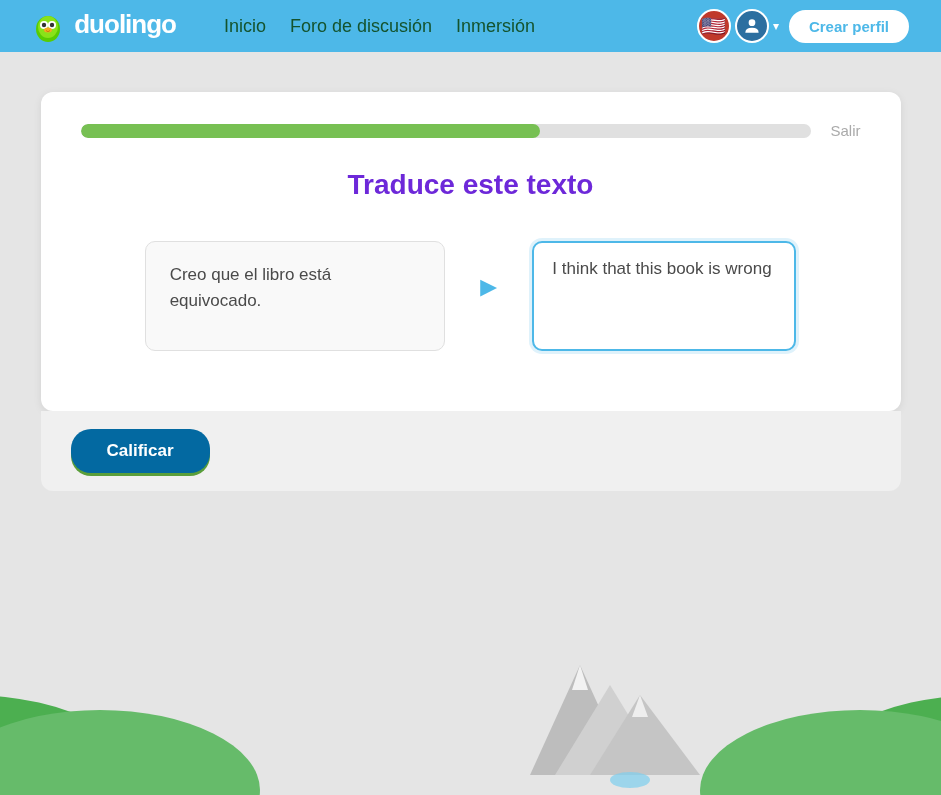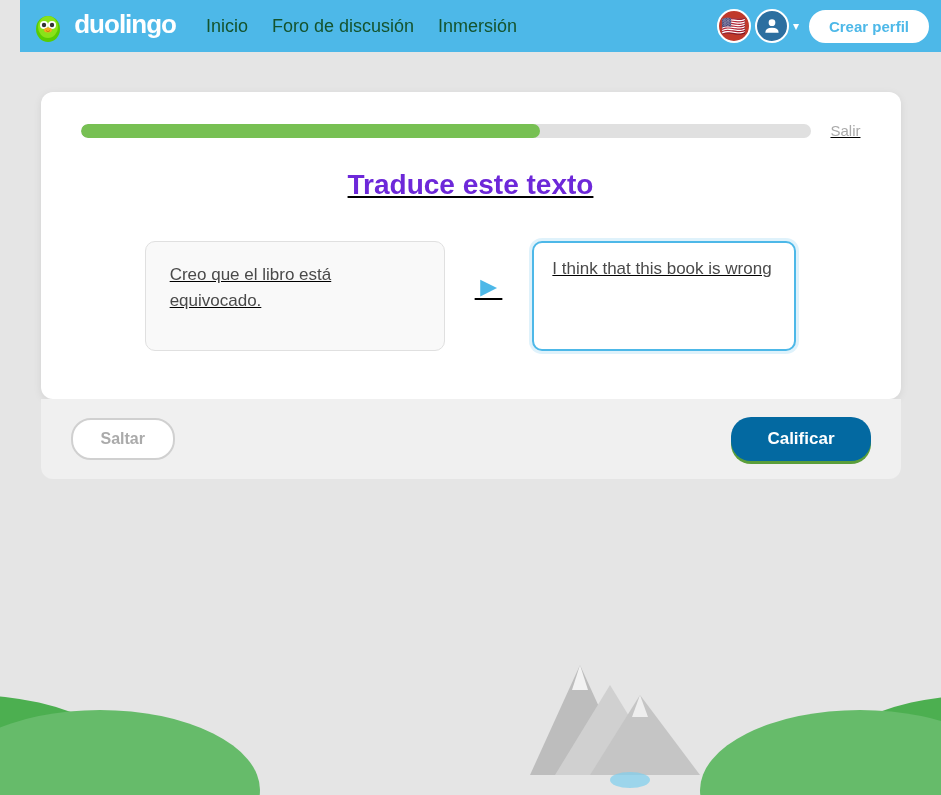--- a/index.html
+++ b/index.html
@@ -11,25 +11,24 @@
       overflow: hidden;
       position: relative;
     }
 
     
     .navbar {
       background: #4db8e8;
       height: 52px;
       display: flex;
       align-items: center;
-      padding: 0 12px;
-      gap: 30px;
+      padding: 0 32px;
+      gap: 48px;
       position: relative;
       z-index: 10;
-      margin-left: 20px;
     }
     .navbar-logo {
       font-size: 26px;
       font-weight: 900;
       color: white;
       letter-spacing: -1px;
     }
     .navbar-logo .logo-owl {
       display: inline-block;
       width: 32px;
@@ -107,23 +106,22 @@
       display: flex;
       flex-direction: column;
       align-items: center;
     }
 
     
     .exercise-card {
       background: white;
       border-radius: 12px;
       width: 860px;
-      padding: 30px 40px 48px;
+      padding: 30px 40px 60px;
       box-shadow: 0 2px 8px rgba(0,0,0,0.08);
-      text-decoration: underline;
     }
 
     
     .progress-area {
       display: flex;
       align-items: center;
       justify-content: space-between;
       margin-bottom: 30px;
     }
     .progress-bar-bg {
@@ -290,21 +288,20 @@
 
     <div class="translation-row">
       <div class="source-box">Creo que el libro está equivocado.</div>
       <div class="arrow-icon">►</div>
       <textarea class="target-textarea" style="">I think that this book is wrong</textarea>
     </div>
 
   </div>
 
   <div class="bottom-bar">
-    <button class="btn-saltar">Saltar</button>
     <button class="btn-calificar">Calificar</button>
   </div>
 
 </div>
 
 <div class="landscape">
   <svg width="941" height="160" viewBox="0 0 941 160" xmlns="http://www.w3.org/2000/svg">
 
     <ellipse cx="-30" cy="160" rx="180" ry="100" fill="#4caf50"></ellipse>
     <ellipse cx="100" cy="155" rx="160" ry="80" fill="#66bb6a"></ellipse>

